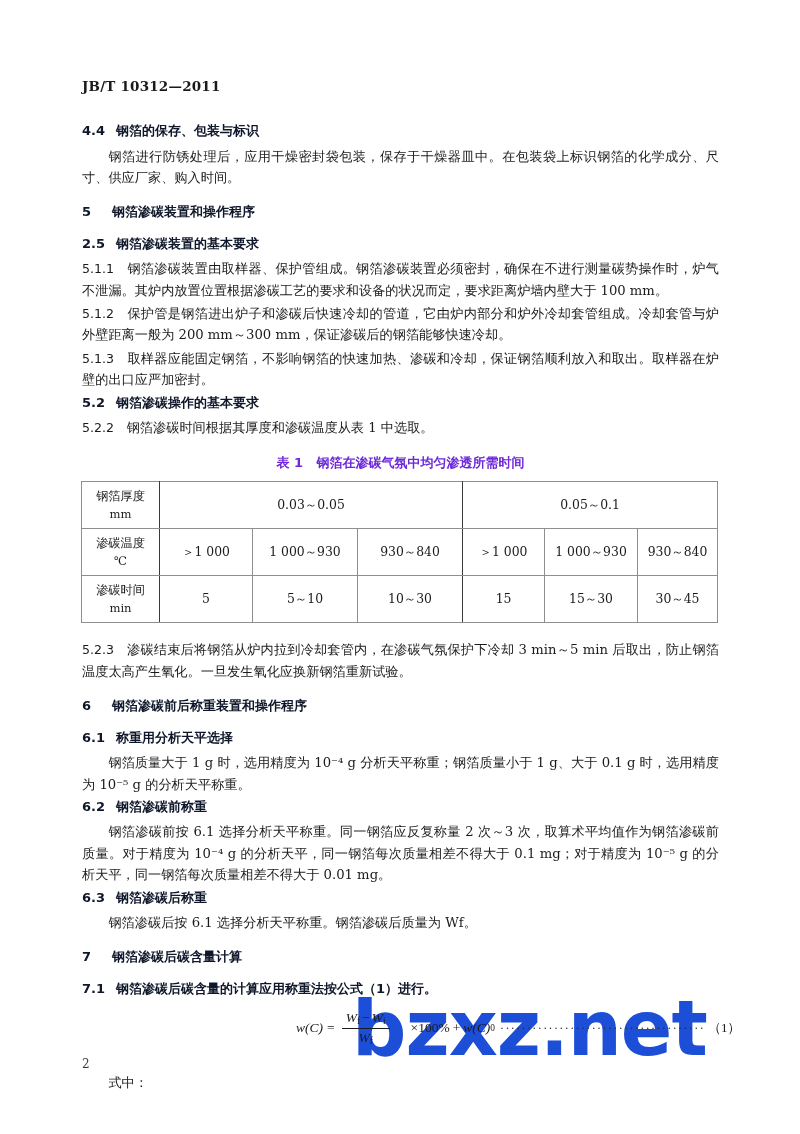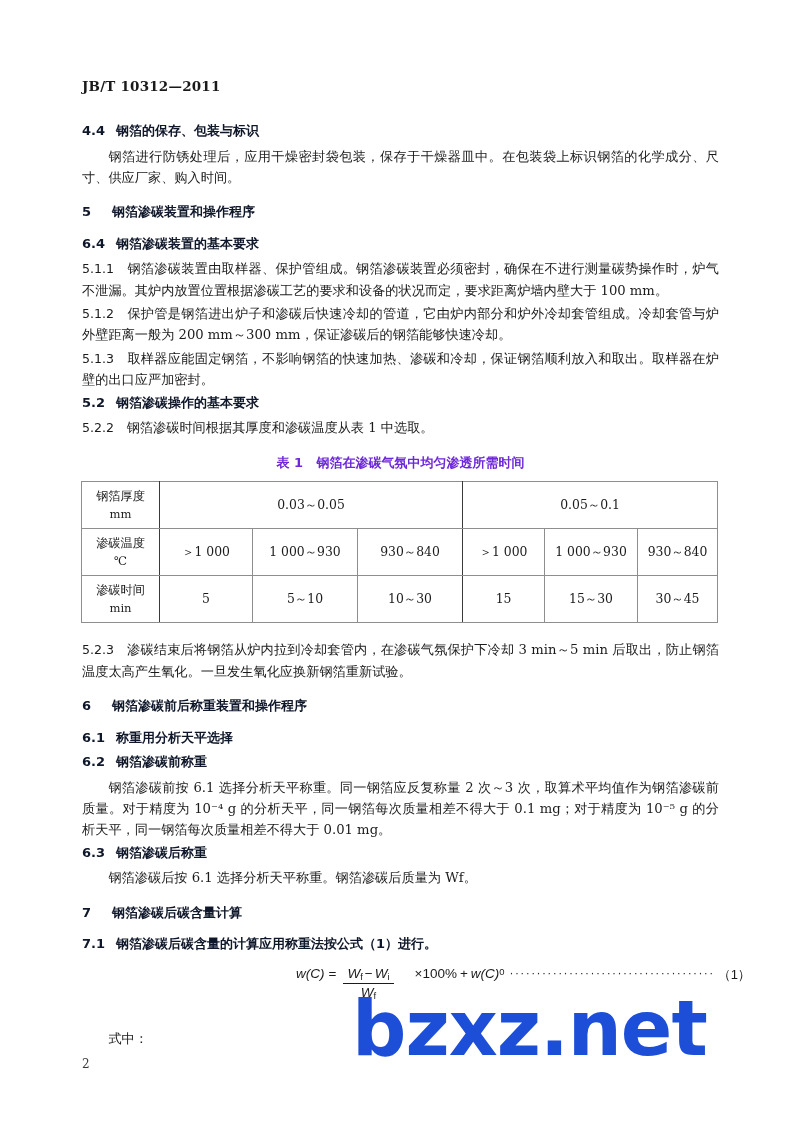--- a/index.html
+++ b/index.html
@@ -136,22 +136,22 @@
   .formula-row {
     position: relative;
     margin: 12px 0 0 0;
     height: 44px;
   }
   .formula {
     position: absolute;
     left: 214px;
     top: 0;
     display: flex;
-    align-items: flex-start;
-    font-family: Liberation Sans, sans-serif;
+    align-items: center;
+    font-family: Liberation Serif, serif;
     font-size: 13.5px;
     font-style: italic;
     color: #1b1b1b;
     white-space: nowrap;
   }
   .frac {
     display: inline-flex;
     flex-direction: column;
     align-items: center;
     margin: 0 3px;
@@ -210,21 +210,21 @@
 
       <div class="gap-m"></div>
 
       <div class="h-sec">
         <span class="num">5</span><span>钢箔渗碳装置和操作程序</span>
       </div>
 
       <div class="gap-s"></div>
 
       <div class="h-sec lvl2">
-        <span class="num">6.4</span><span>钢箔渗碳装置的基本要求</span>
+        <span class="num">2.5</span><span>钢箔渗碳装置的基本要求</span>
       </div>
       <p class="para"><span class="lead">5.1.1</span>&nbsp;&nbsp;&nbsp;<span>钢箔渗碳装置由取样器、保护管组成。钢箔渗碳装置必须密封，确保在不进行测量碳势操作时，炉气不泄漏。其炉内放置位置根据渗碳工艺的要求和设备的状况而定，要求距离炉墙内壁大于 100 mm。</span></p>
       <p class="para"><span class="lead">5.1.2</span>&nbsp;&nbsp;&nbsp;<span>保护管是钢箔进出炉子和渗碳后快速冷却的管道，它由炉内部分和炉外冷却套管组成。冷却套管与炉外壁距离一般为 200 mm～300 mm，保证渗碳后的钢箔能够快速冷却。</span></p>
       <p class="para"><span class="lead">5.1.3</span>&nbsp;&nbsp;&nbsp;<span>取样器应能固定钢箔，不影响钢箔的快速加热、渗碳和冷却，保证钢箔顺利放入和取出。取样器在炉壁的出口应严加密封。</span></p>
 
       <div class="h-sec lvl2">
         <span class="num">5.2</span><span>钢箔渗碳操作的基本要求</span>
       </div>
       <p class="para"><span class="lead">5.2.2</span>&nbsp;&nbsp;&nbsp;<span>钢箔渗碳时间根据其厚度和渗碳温度从表 1 中选取。</span></p>
 
@@ -286,20 +286,21 @@
 
       <div class="h-sec">
         <span class="num">6</span><span>钢箔渗碳前后称重装置和操作程序</span>
       </div>
 
       <div class="gap-s"></div>
 
       <div class="h-sec lvl2">
         <span class="num">6.1</span><span>称重用分析天平选择</span>
       </div>
+      <p class="para indent">钢箔质量大于 1 g 时，选用精度为 10⁻⁴ g 分析天平称重；钢箔质量小于 1 g、大于 0.1 g 时，选用精度为 10⁻⁵ g 的分析天平称重。</p>
 
       <div class="h-sec lvl2">
         <span class="num">6.2</span><span>钢箔渗碳前称重</span>
       </div>
       <p class="para indent">钢箔渗碳前按 6.1 选择分析天平称重。同一钢箔应反复称量 2 次～3 次，取算术平均值作为钢箔渗碳前质量。对于精度为 10⁻⁴ g 的分析天平，同一钢箔每次质量相差不得大于 0.1 mg；对于精度为 10⁻⁵ g 的分析天平，同一钢箔每次质量相差不得大于 0.01 mg。</p>
 
       <div class="h-sec lvl2">
         <span class="num">6.3</span><span>钢箔渗碳后称重</span>
       </div>
       <p class="para indent">钢箔渗碳后按 6.1 选择分析天平称重。钢箔渗碳后质量为 Wf。</p>

